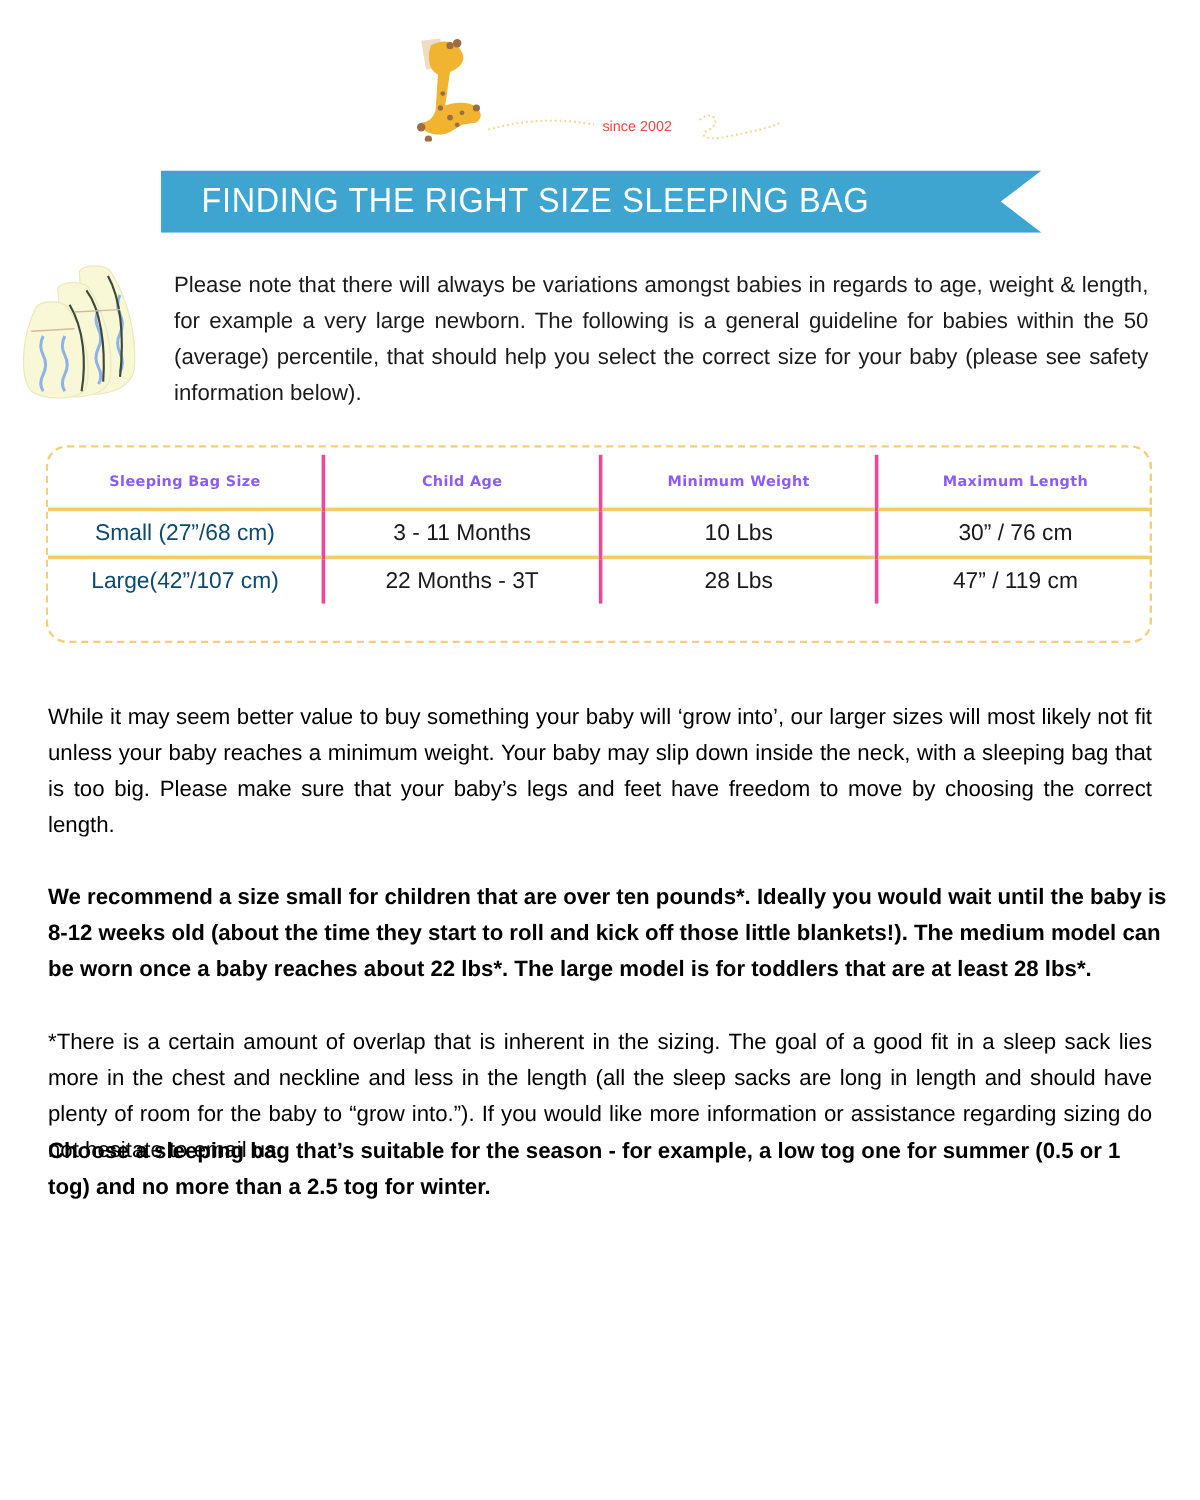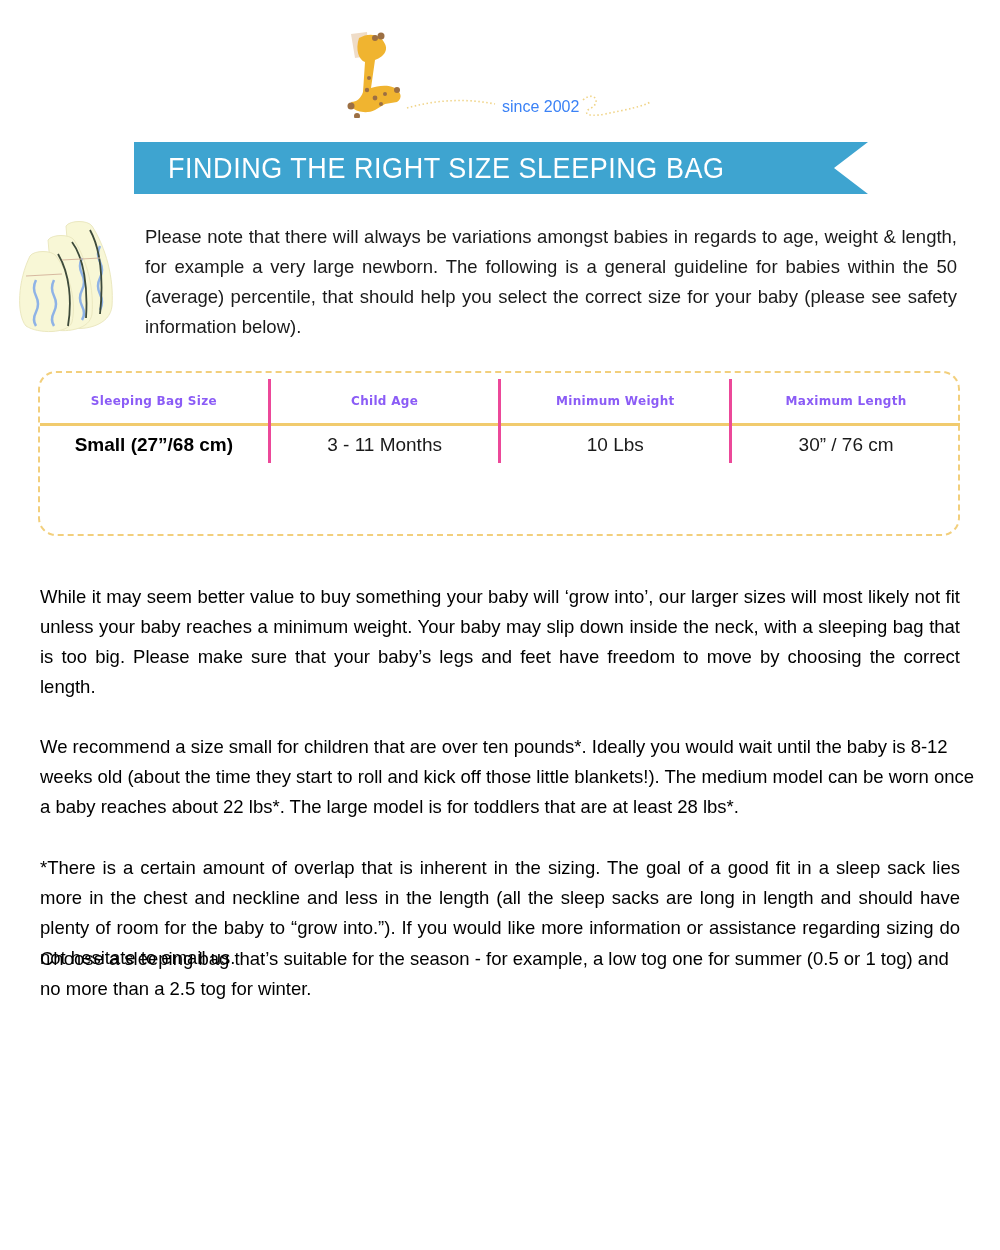--- a/index.html
+++ b/index.html
@@ -4,21 +4,21 @@
 <style>
   html, body { margin: 0; padding: 0; background: #ffffff; }
   body { width: 1000px; height: 1250px; position: relative; overflow: hidden;
          font-family: "Liberation Sans", sans-serif; color: #1a1a1a; }
 
   
   .logo { position: absolute; left: 345px; top: 28px; width: 310px; height: 95px; }
   .logo-word { position: absolute; left: 50px; top: 6px; font-family: "Liberation Serif", serif;
                font-size: 50px; letter-spacing: -1.5px; color: #8a7d74; line-height: 60px; white-space: nowrap; }
   .logo-word .ina { color: #e9b73a; }
-  .logo-since { position: absolute; left: 157px; top: 70px; font-size: 16px; color: #3b82f6; white-space: nowrap; }
+  .logo-since { position: absolute; left: 157px; top: 70px; font-size: 12px; color: #ef4444; white-space: nowrap; }
   .logo-dots { position: absolute; left: 0; top: 0; }
 
   
   .banner { position: absolute; left: 134px; top: 142px; width: 734px; height: 52px; }
   .banner svg { position: absolute; left: 0; top: 0; }
   .banner-title { position: absolute; left: 34px; top: 10px; font-size: 29px; color: #ffffff;
                   letter-spacing: 0.6px; white-space: nowrap; transform: scaleX(0.93); transform-origin: left center; }
 
   
   .bag-image { position: absolute; left: 14px; top: 218px; width: 104px; height: 116px; }
@@ -26,29 +26,29 @@
            color: #1a1a1a; text-align: justify; }
 
   
   .size-table-wrap { position: absolute; left: 38px; top: 371px; width: 922px; height: 165px;
                      border: 2px dashed #f2cf7c; border-radius: 18px; box-sizing: border-box; }
   table.size-table { position: absolute; left: 0; top: 6px; width: 920px; border-collapse: collapse; }
   .size-table th, .size-table td { text-align: center; padding: 0; }
   .size-table th { height: 44px; font-family: "DejaVu Sans", sans-serif; font-weight: bold; font-size: 12px;
                    color: #8b5cf6; letter-spacing: 0.3px; }
   .size-table td { height: 37px; font-size: 19px; color: #1a1a1a; }
-  .size-table td.size-cell { color: #000000; font-weight: bold; }
+  .size-table td.size-cell { color: #0c4a6e; }
   .size-table tr + tr th, .size-table tbody tr td { border-top: 3px solid #f1cb6e; }
   .size-table th + th, .size-table td + td { border-left: 3px solid #ec4899; }
   .size-table tbody tr:last-child td { border-bottom: none; }
 
   
   .para { position: absolute; left: 40px; width: 920px; font-size: 18.5px; line-height: 30px;
           color: #000000; text-align: justify; }
-  .para.nojust { text-align: left; }
+  .para.nojust { text-align: left; font-weight: bold; }
 </style>
 </head>
 <body>
 
 <div class="logo">
   <svg class="logo-dots" width="310" height="95" viewBox="0 0 310 95">
     <path d="M62 80 C 90 72, 120 70, 150 76 M238 72 C 250 62, 256 75, 246 80 C 238 84, 240 90, 260 86 C 280 82, 300 78, 305 74" fill="none" stroke="#f0d488" stroke-width="1.6" stroke-dasharray="1.5 2.5"></path>
   </svg>
   <svg width="60" height="90" viewBox="0 0 60 90" style="position:absolute;left:0;top:0;">
     <path d="M6 6 L22 4 L24 28 L10 30 Z" fill="#efdcc7"></path>
@@ -100,20 +100,26 @@
         <th style="width:230px">Maximum Length</th>
       </tr>
     </thead>
     <tbody>
       <tr>
         <td class="size-cell">Small (27”/68 cm)</td>
         <td>3 - 11 Months</td>
         <td>10 Lbs</td>
         <td>30” / 76 cm</td>
       </tr>
+      <tr>
+        <td class="size-cell">Large(42”/107 cm)</td>
+        <td>22 Months - 3T</td>
+        <td>28 Lbs</td>
+        <td>47” / 119 cm</td>
+      </tr>
     </tbody>
   </table>
 </div>
 
 <div class="para" style="top:582px;">While it may seem better value to buy something your baby will ‘grow into’, our larger sizes will most likely not fit unless your baby reaches a minimum weight. Your baby may slip down inside the neck, with a sleeping bag that is too big. Please make sure that your baby’s legs and feet have freedom to move by choosing the correct length.</div>
 <div class="para nojust" style="top:732px; width:940px;">We recommend a size small for children that are over ten pounds*. Ideally you would wait until the baby is 8-12 weeks old (about the time they start to roll and kick off those little blankets!). The medium model can be worn once a baby reaches about 22 lbs*. The large model is for toddlers that are at least 28 lbs*.</div>
 <div class="para" style="top:853px;">*There is a certain amount of overlap that is inherent in the sizing. The goal of a good fit in a sleep sack lies more in the chest and neckline and less in the length (all the sleep sacks are long in length and should have plenty of room for the baby to “grow into.”). If you would like more information or assistance regarding sizing do not hesitate to email us.</div>
 <div class="para nojust" style="top:944px;">Choose a sleeping bag that’s suitable for the season - for example, a low tog one for summer (0.5 or 1 tog) and no more than a 2.5 tog for winter.</div>
 
 </body></html>

